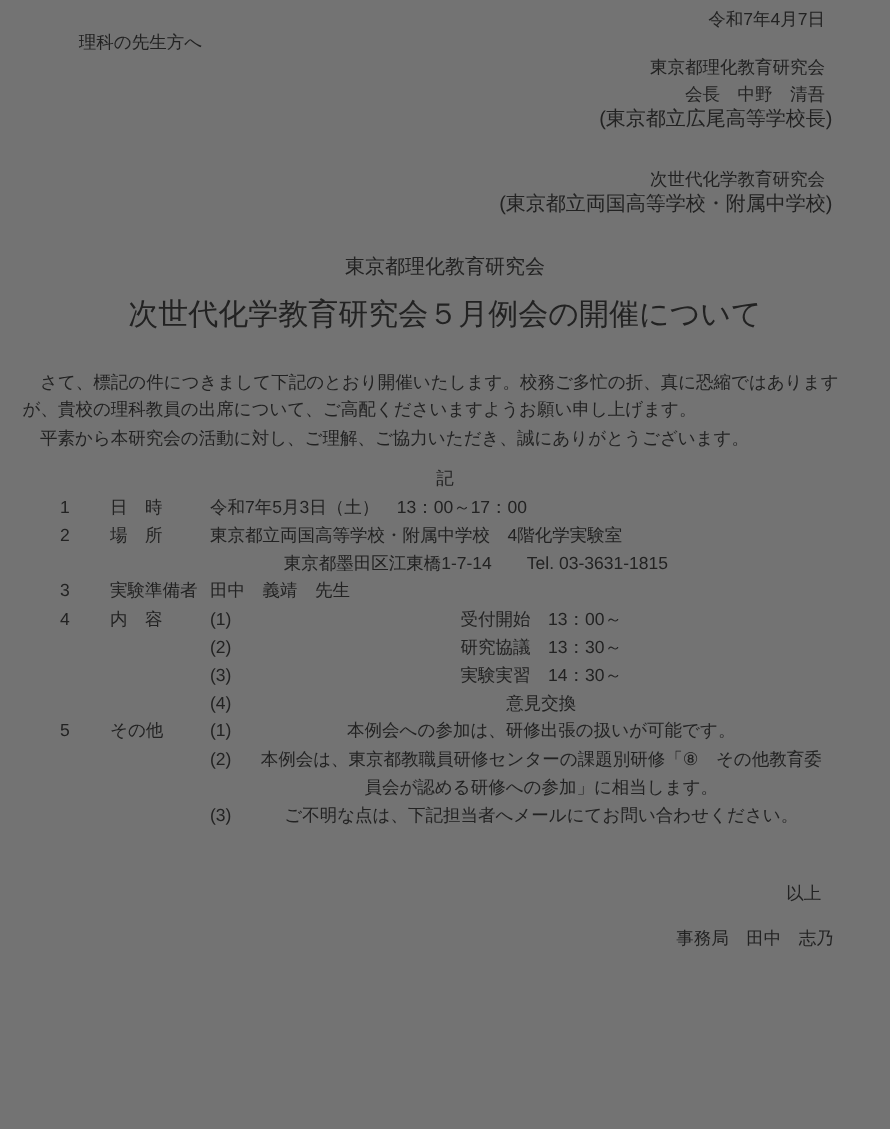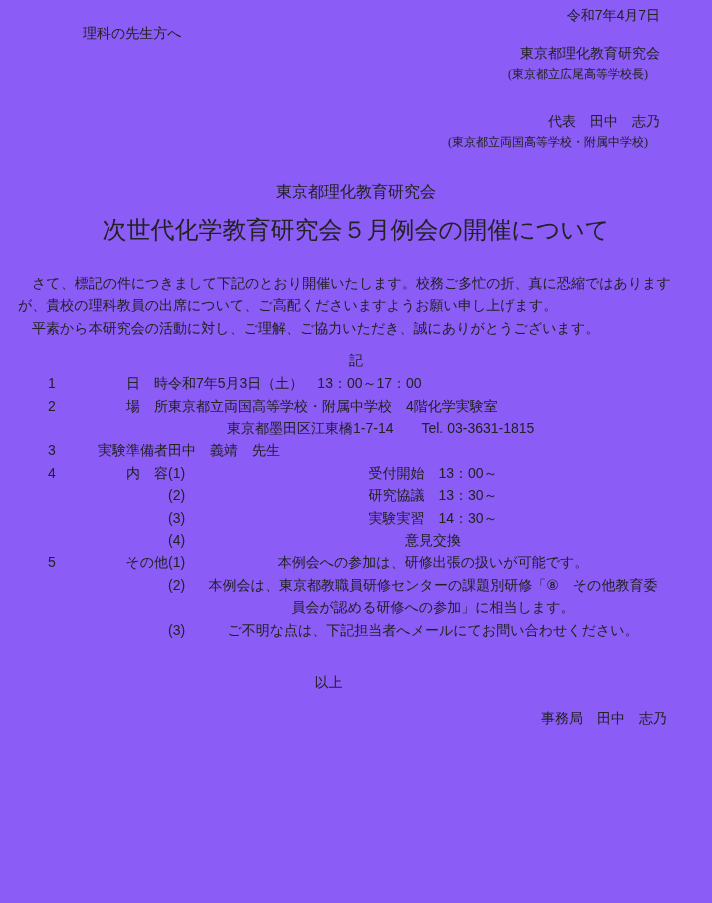--- a/index.html
+++ b/index.html
@@ -1,75 +1,76 @@
 <!DOCTYPE html>
 <html><head>
 <meta charset="utf-8">
 <style>
   html, body { margin: 0; padding: 0; background: #ffffff; }
   .page {
     position: relative;
     width: 712px;
     height: 903px;
-    background: #8b5cf6;
+    background: #737373;
     box-sizing: border-box;
     padding-top: 6px;
     overflow: hidden;
     font-family: "Liberation Sans", "DejaVu Sans", sans-serif;
     font-size: 14px;
     color: #222222;
   }
   .date-line { text-align: right; padding-right: 52px; line-height: 18px; }
-  .salutation { margin-left: 83px; line-height: 18px; }
+  .salutation { margin-left: 63px; line-height: 18px; }
   .sender-block { text-align: right; }
   .sender-block.first { margin-top: 0; }
   .sender-block.second { margin-top: 26px; }
   .sender-org { line-height: 22px; padding-right: 52px; }
   .sender-person { line-height: 22px; padding-right: 52px; }
-  .sender-note { line-height: 20px; padding-right: 64px; font-size: 12px; font-family: Liberation Serif, serif; }
+  .sender-note { line-height: 20px; padding-right: 46px; font-size: 16px; }
   .org-title { text-align: center; margin-top: 28px; line-height: 24px; font-size: 16px; }
   .main-title { text-align: center; margin-top: 12px; line-height: 28px; font-size: 24px; }
   .greeting { margin: 28px 16px 0 18px; line-height: 22.4px; }
   .greeting p { margin: 0; text-indent: 1em; }
   .record-marker { text-align: center; margin-top: 10px; line-height: 22px; }
   .list { margin-top: 1px; }
   .row { display: flex; line-height: 22.4px; }
   .c-no { flex: 0 0 40px; margin-left: 48px; }
-  .c-label { flex: 0 0 80px; text-align: right; white-space: nowrap; }
+  .c-label { flex: 0 0 80px; text-align: left; white-space: nowrap; }
   .c-content { flex: 1 1 auto; padding-right: 20px; }
   .addr2 { margin-left: 59px; }
   .subrow { display: flex; line-height: 22.4px; }
   .s-no { flex: 0 0 34px; }
   .s-text { flex: 1 1 auto; max-width: 462px; text-align: center; }
   .detail {
     margin-left: 34px;
     width: 462px;
     line-height: 22.4px;
     text-indent: 14px;
     text-align: justify;
   }
-  .closing { text-align: center; padding-right: 55px; margin-top: 30px; line-height: 22px; }
+  .closing { text-align: right; padding-right: 55px; margin-top: 40px; line-height: 22px; }
   .signature { text-align: right; padding-right: 45px; margin-top: 14px; line-height: 22px; }
 </style>
 </head>
 <body>
 
 <div class="page">
 
   <div class="date-line">令和7年4月7日</div>
 
   <div class="salutation">理科の先生方へ</div>
 
   <div class="sender-block first">
     <div class="sender-org">東京都理化教育研究会</div>
+    <div class="sender-person">会長　中野　清吾</div>
     <div class="sender-note">(東京都立広尾高等学校長)</div>
   </div>
 
   <div class="sender-block second">
-    <div class="sender-person">代表　田中　志乃</div>
+    <div class="sender-org">次世代化学教育研究会</div>
     <div class="sender-note">(東京都立両国高等学校・附属中学校)</div>
   </div>
 
   <div class="org-title">東京都理化教育研究会</div>
 
   <div class="main-title">次世代化学教育研究会５月例会の開催について</div>
 
   <div class="greeting">
     <p>さて、標記の件につきまして下記のとおり開催いたします。校務ご多忙の折、真に恐縮ではありますが、貴校の理科教員の出席について、ご高配くださいますようお願い申し上げます。</p>
     <p>平素から本研究会の活動に対し、ご理解、ご協力いただき、誠にありがとうございます。</p>

